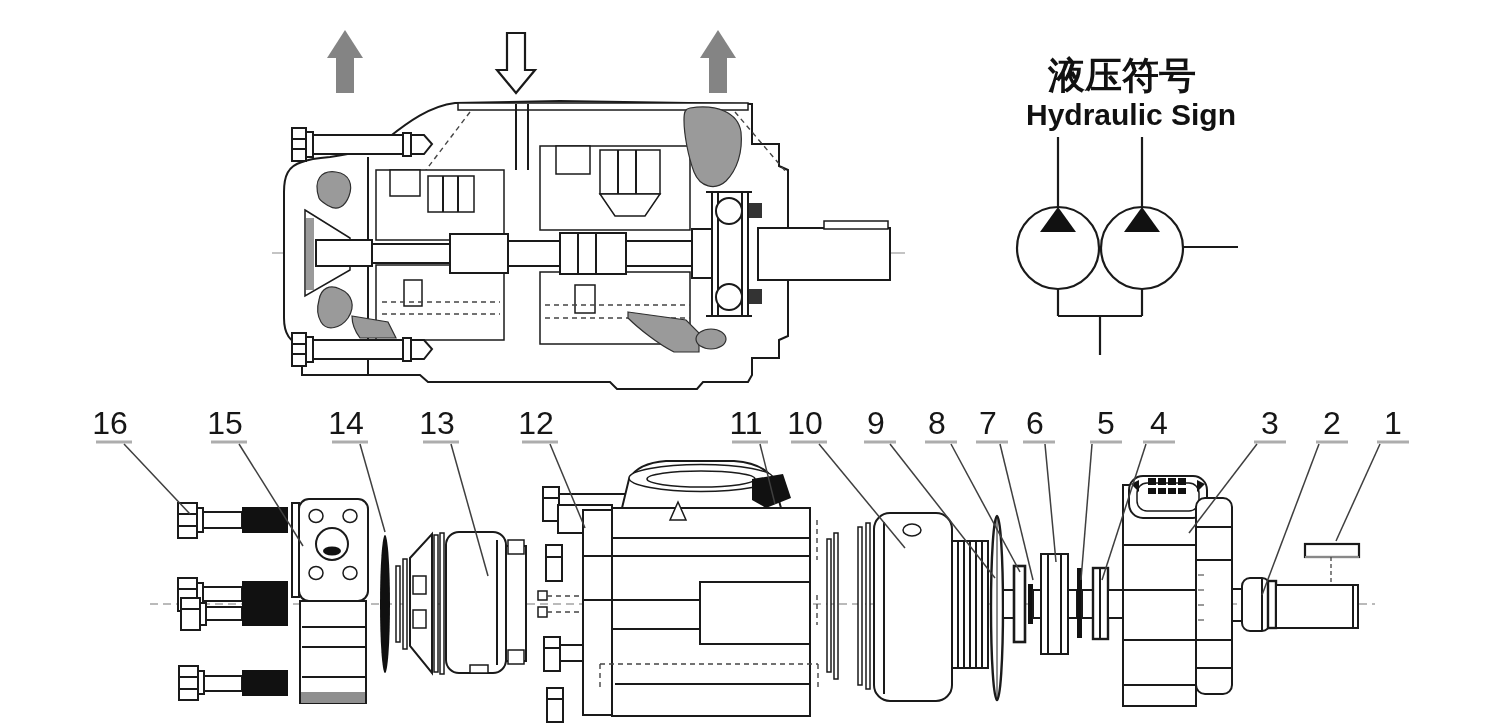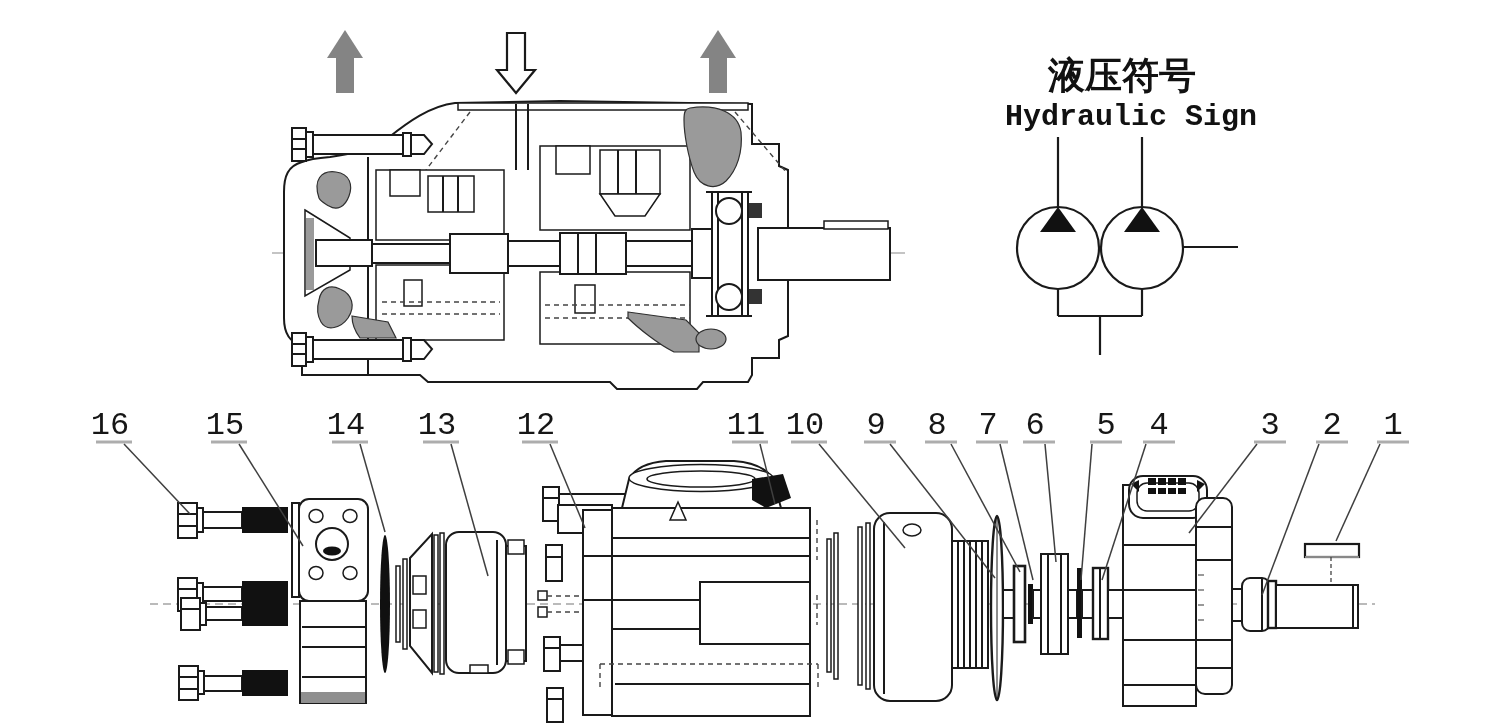--- a/index.html
+++ b/index.html
@@ -1,20 +1,20 @@
 <!DOCTYPE html>
 <html><head>
 <meta charset="utf-8">
 <style>
   html,body{margin:0;padding:0;background:#fff;}
   .canvas{
     position:relative;
     width:1487px;height:724px;
     background:#ffffff;
-    font-family:Liberation Mono, monospace;
+    font-family:Liberation Sans, sans-serif;
     overflow:hidden;
   }
   svg{position:absolute;left:0;top:0;}
   .ln{stroke:#1a1a1a;stroke-width:2;fill:none;}
   .fw{stroke:#1a1a1a;stroke-width:2;fill:#ffffff;}
   .fw15{stroke:#1a1a1a;stroke-width:1.5;fill:#ffffff;}
   .blk{fill:#111111;stroke:none;}
   .gry{fill:#9a9a9a;stroke:#2f2f2f;stroke-width:1.2;}
   .dash{stroke:#444;stroke-width:1.4;fill:none;stroke-dasharray:5 4;}
   .cl{stroke:#8a8a8a;stroke-width:1.1;fill:none;}

